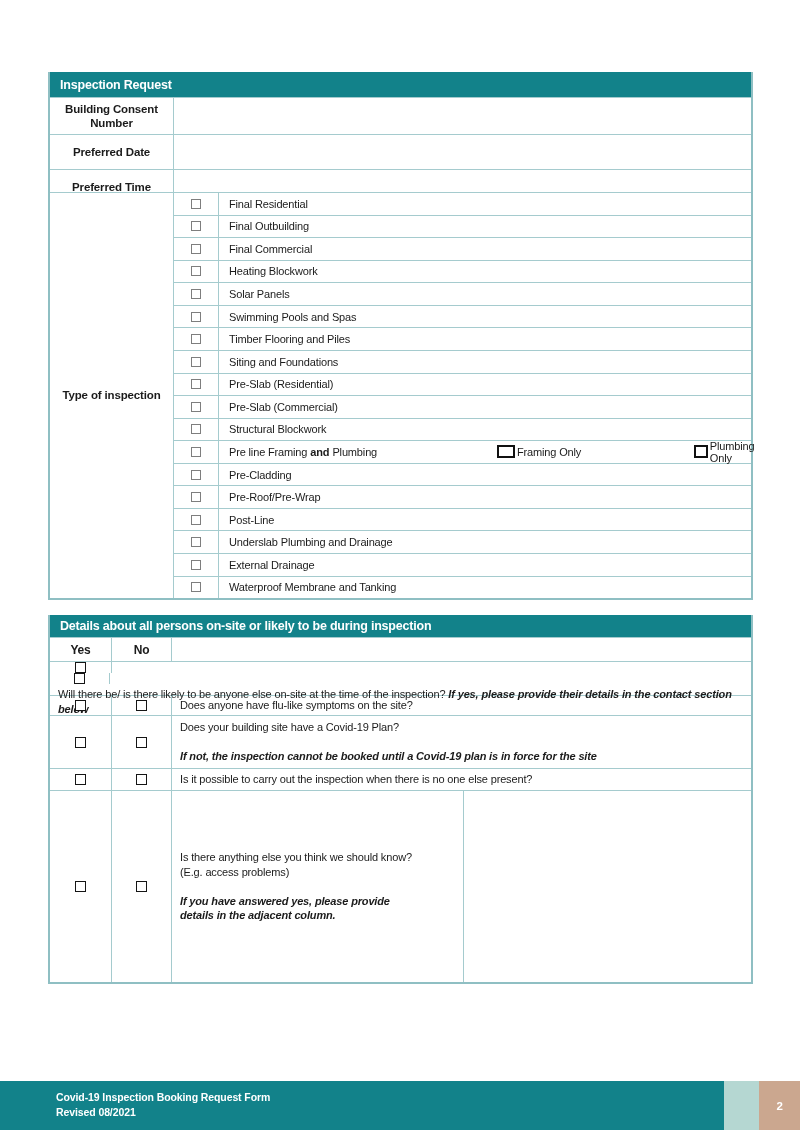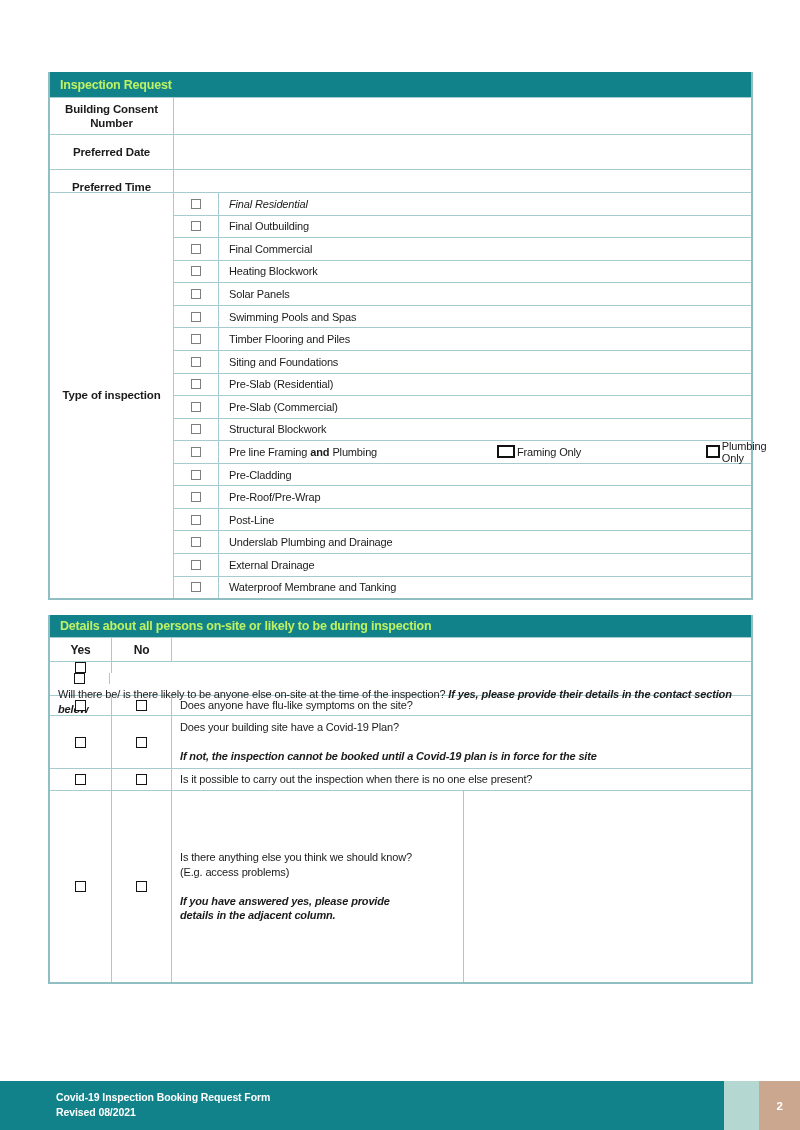--- a/index.html
+++ b/index.html
@@ -5,40 +5,40 @@
   * { margin:0; padding:0; box-sizing:border-box; }
   html,body { background:#fff; }
   .page {
     position:relative; width:800px; height:1130px; background:#ffffff;
     font-family:"Liberation Sans","DejaVu Sans",sans-serif;
     color:#1b1b1b; overflow:hidden; letter-spacing:-0.15px;
   }
 
   
   .t1 { position:absolute; left:48px; top:72px; width:705px; border:2px solid #8fbfc3; border-top:none; background:#fff; }
-  .teal-header { height:25px; background:#12828a; color:#bef264; font-weight:bold; font-size:12.5px;
+  .teal-header { height:25px; background:#12828a; color:#ffffff; font-weight:bold; font-size:12.5px;
                  display:flex; align-items:center; padding-left:10px; letter-spacing:-0.2px; }
   .t1-row { display:flex; border-top:1px solid #a5cbce; }
   .label-cell { width:124px; border-right:1px solid #a5cbce; display:flex; align-items:center; justify-content:center;
                 text-align:center; font-weight:bold; font-size:11.5px; padding:17px 4px; line-height:1.25; }
   .value-cell { flex:1; }
   .r-bcn { height:37px; }
   .r-date { height:23px; }
   .r-time { height:23px;margin-top:12px; }
   .t1-types { display:flex; border-top:1px solid #a5cbce; }
   .types-col { flex:1; display:flex; flex-direction:column; height:405px; }
   .type-row { flex:1; display:flex; border-top:1px solid #a5cbce; }
-  .type-row:first-child { border-top:none;font-style:italic; }
+  .type-row:first-child { border-top:none; }
   .cb-cell { width:45px; border-right:1px solid #a5cbce; display:flex; align-items:center; justify-content:center; }
   .cb { width:10px; height:10px; border:1.5px solid #7e7e7e; background:#fff; display:inline-block; }
   .type-text { flex:1; display:flex; align-items:center; padding-left:10px; font-size:11px; position:relative; }
   .type-text b { margin:0 3px; }
   .opt { position:absolute; display:flex; align-items:center; top:0; bottom:0;padding-left:48px; }
   .opt-framing { left:230px; }
-  .opt-plumbing { left:412px;margin-left:27px; }
+  .opt-plumbing { left:400px;margin-left:27px; }
   .bigbox { width:18px; height:13px; border:2px solid #111; background:#fff; display:inline-block; margin-right:2px; }
   .opt span.opt-label { font-size:11px; }
 
   
   .t2 { position:absolute; left:48px; top:615px; width:705px; border:2px solid #8fbfc3; border-top:none; background:#fff; }
   .t2 .teal-header { height:22px; }
   .t2-row { display:flex; border-top:1px solid #a5cbce; }
   .yes-cell { width:62px; border-right:1px solid #a5cbce; display:flex; align-items:center; justify-content:center; }
   .no-cell  { width:60px; border-right:1px solid #a5cbce; display:flex; align-items:center; justify-content:center; }
   .hdr-lbl { font-weight:bold; font-size:12px;text-align:center; }

